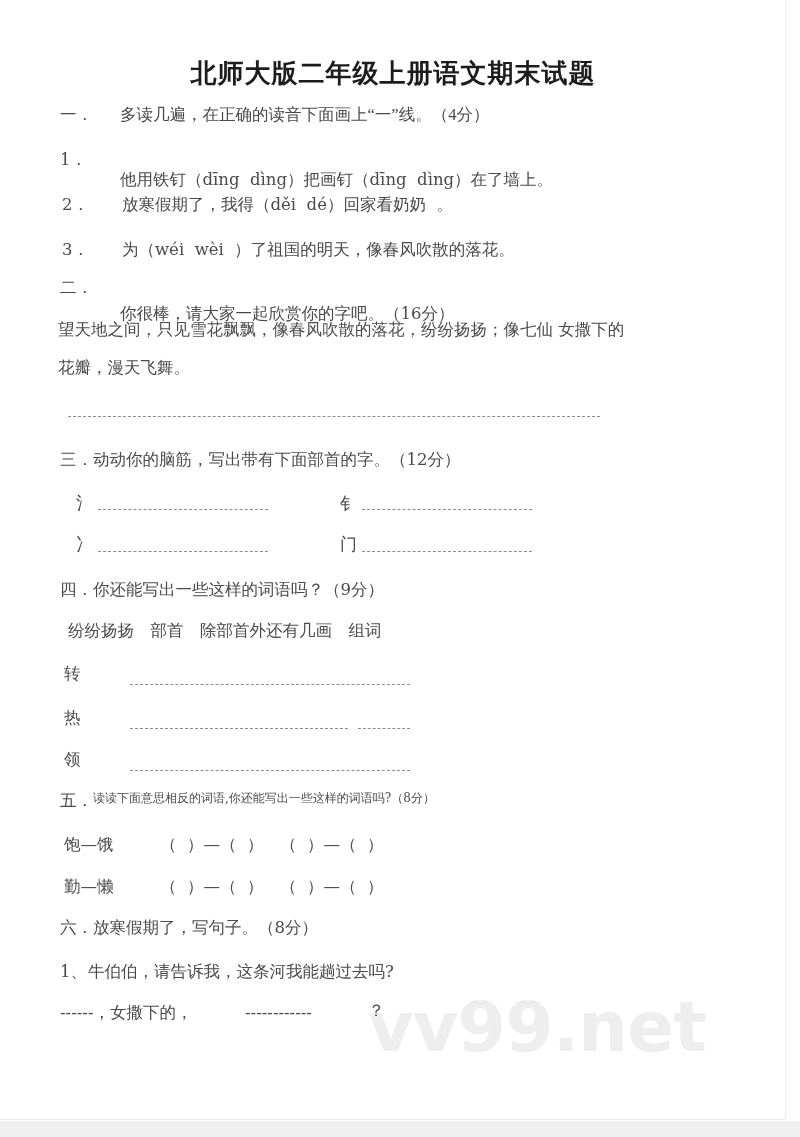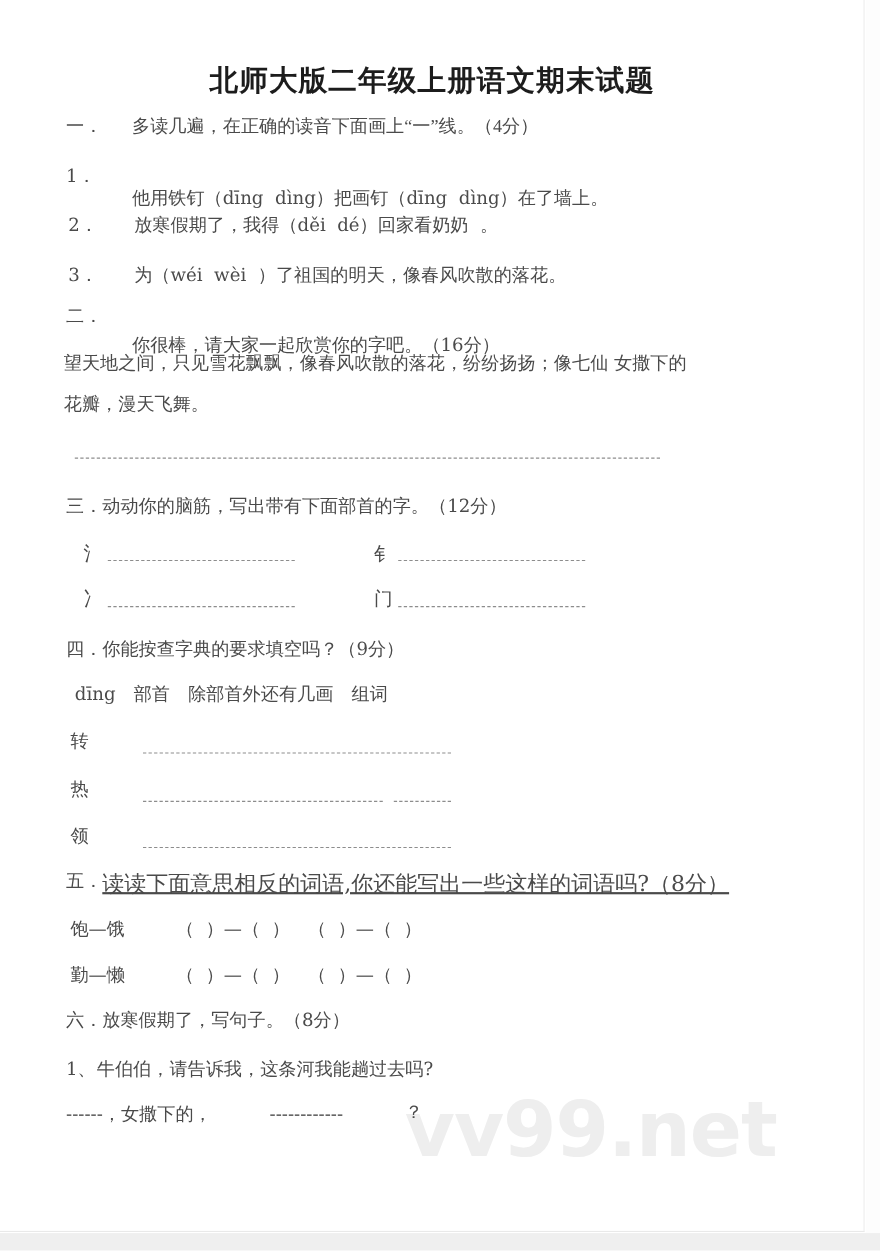--- a/index.html
+++ b/index.html
@@ -144,36 +144,36 @@
     <div class="radical" style="left:340px; top:492px;">钅</div>
     <div class="dash" style="left:362px; top:509px; width:170px;"></div>
 
     <div class="radical" style="left:76px; top:533px;">冫</div>
     <div class="dash" style="left:98px; top:551px; width:170px;"></div>
 
     <div class="radical" style="left:340px; top:533px;">门</div>
     <div class="dash" style="left:362px; top:551px; width:170px;"></div>
 
     <div class="ln" style="left:60px; top:580px;">四．</div>
-    <div class="ln" style="left:93px; top:580px;">你能按查字典的要求填空吗？（9分）</div>
+    <div class="ln" style="left:93px; top:580px;">你还能写出一些这样的词语吗？（9分）</div>
 
-    <div class="ln" style="left:68px; top:621px;">dīng　部首　除部首外还有几画　组词</div>
+    <div class="ln" style="left:68px; top:621px;">纷纷扬扬　部首　除部首外还有几画　组词</div>
 
     <div class="ln" style="left:64px; top:664px;">转</div>
     <div class="dash" style="left:130px; top:684px; width:280px;"></div>
 
     <div class="ln" style="left:64px; top:708px;">热</div>
     <div class="dash" style="left:130px; top:728px; width:218px;"></div>
     <div class="dash" style="left:358px; top:728px; width:52px;"></div>
 
     <div class="ln" style="left:64px; top:750px;">领</div>
     <div class="dash" style="left:130px; top:770px; width:280px;"></div>
 
     <div class="ln" style="left:60px; top:791px;">五．</div>
-    <div class="ln" style="left:93px; top:791px; font-size:20px;text-decoration:underline;">读读下面意思相反的词语,你还能写出一些这样的词语吗?（8分）</div>
+    <div class="ln" style="left:93px; top:791px; font-size:12px;">读读下面意思相反的词语,你还能写出一些这样的词语吗?（8分）</div>
 
     <div class="ln" style="left:64px; top:835px;">饱—饿</div>
     <div class="ln" style="left:160px; top:835px;">（  ）—（  ）　（  ）—（  ）</div>
 
     <div class="ln" style="left:64px; top:877px;">勤—懒</div>
     <div class="ln" style="left:160px; top:877px;">（  ）—（  ）　（  ）—（  ）</div>
 
     <div class="ln" style="left:60px; top:918px;">六．</div>
     <div class="ln" style="left:93px; top:918px;">放寒假期了，写句子。（8分）</div>
 

